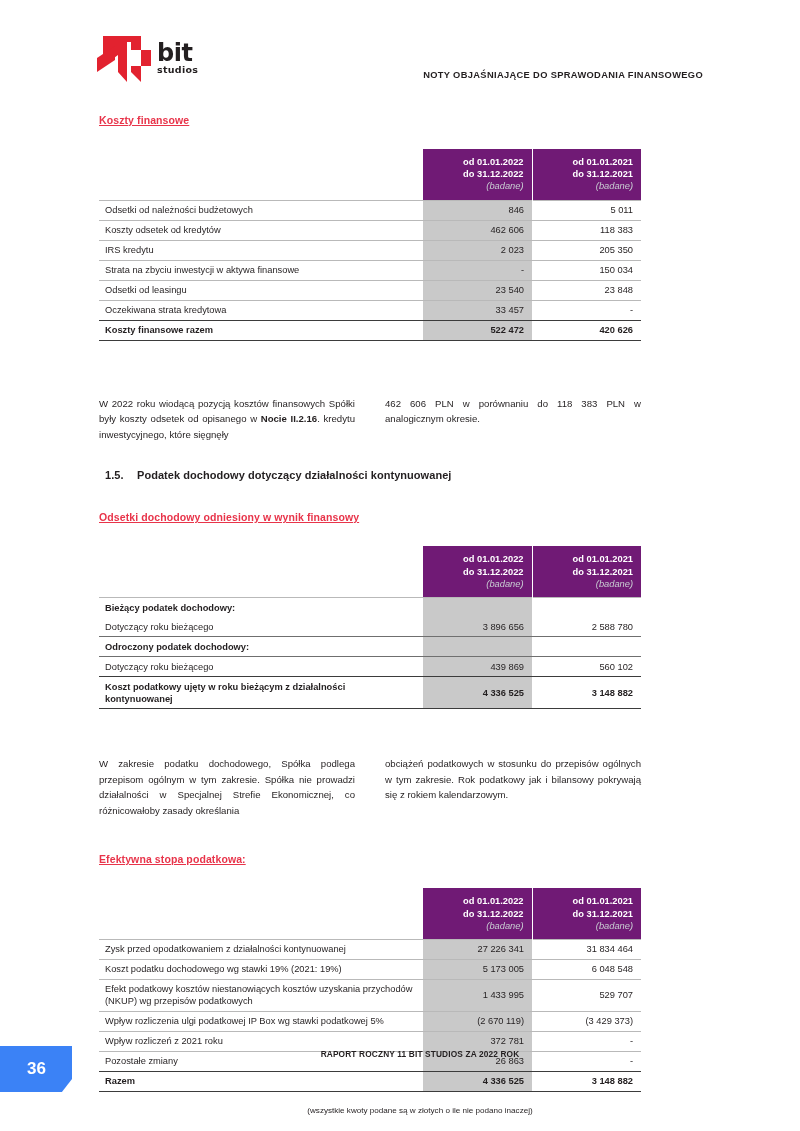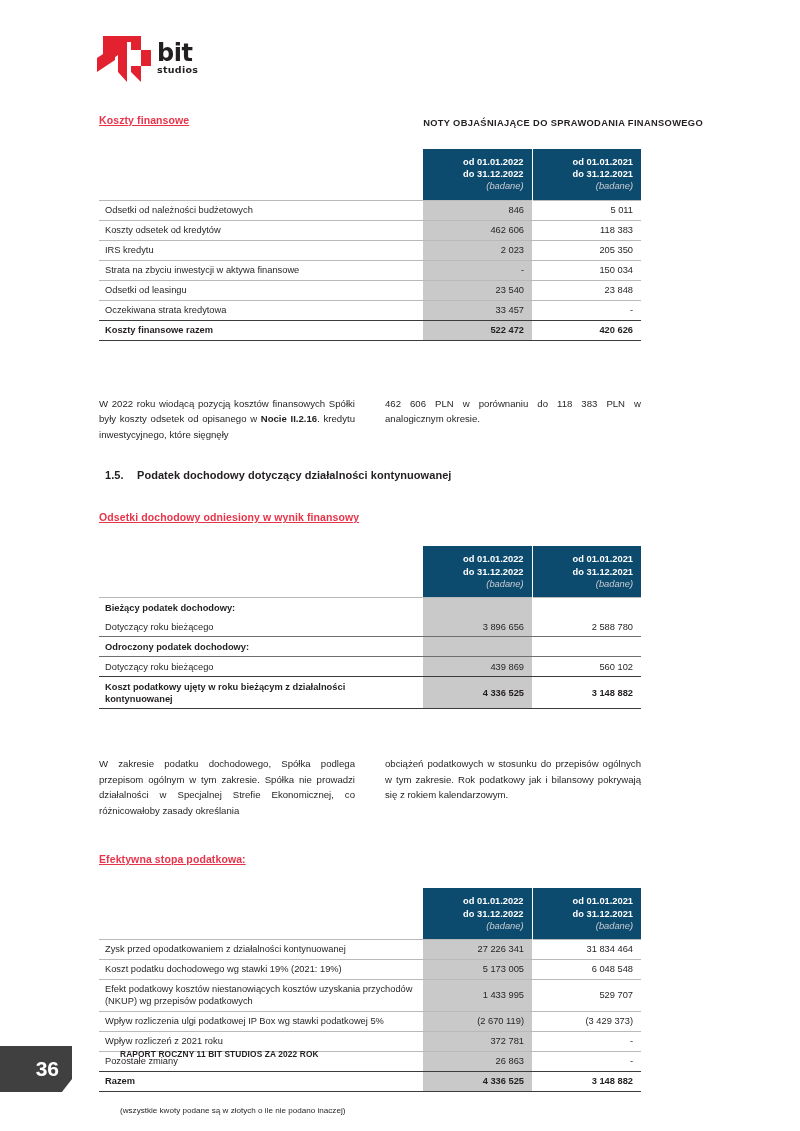--- a/index.html
+++ b/index.html
@@ -59,21 +59,20 @@
   }
   .header-title {
     position: absolute;
     right: 97px;
     top: 70px;
     font-size: 9.3px;
     font-weight: bold;
     letter-spacing: 0.35px;
     color: #231f20;
     text-align: right;
-    margin-top: 48px;
   }
 
   
   .content {
     position: absolute;
     left: 99px;
     top: 0;
     width: 542px;
   }
 
@@ -101,21 +100,21 @@
     border-collapse: collapse;
     width: 542px;
     table-layout: fixed;
     font-size: 9.3px;
   }
   table.fin col.c-label { width: 324px; }
   table.fin col.c-y1 { width: 109px; }
   table.fin col.c-y2 { width: 109px; }
 
   table.fin thead th {
-    background: #0c4a6e;
+    background: #701a75;
     color: #ffffff;
     font-size: 9.3px;
     font-weight: bold;
     text-align: right;
     padding: 7px 8px 7px 6px;
     vertical-align: bottom;
     line-height: 12.2px;
   }
   table.fin thead th.spacer {
     background: transparent;
@@ -177,36 +176,37 @@
     bottom: 0;
     width: 800px;
     height: 85px;
   }
   .page-badge {
     position: absolute;
     left: 0;
     top: 0;
     width: 72px;
     height: 46px;
-    background: #404040;
+    background: #3b82f6;
     color: #ffffff;
-    font-size: 21px;
+    font-size: 17px;
     font-weight: bold;
     display: flex;
     align-items: center;
     justify-content: flex-end;
-    padding-right: 13px;
+    padding-right: 26px;
     box-sizing: border-box;
     clip-path: polygon(0 0, 100% 0, 100% 72%, 86% 100%, 0 100%);
   }
   .footer-text {
     position: absolute;
     left: 120px;
     right: 80px;
     top: 2px;
+    text-align: center;
     color: #231f20;
   }
   .footer-line1 {
     font-size: 8.3px;
     font-weight: bold;
     letter-spacing: 0.15px;
     line-height: 13px;
   }
   .footer-line2, .footer-line3 {
     font-size: 8.1px;

